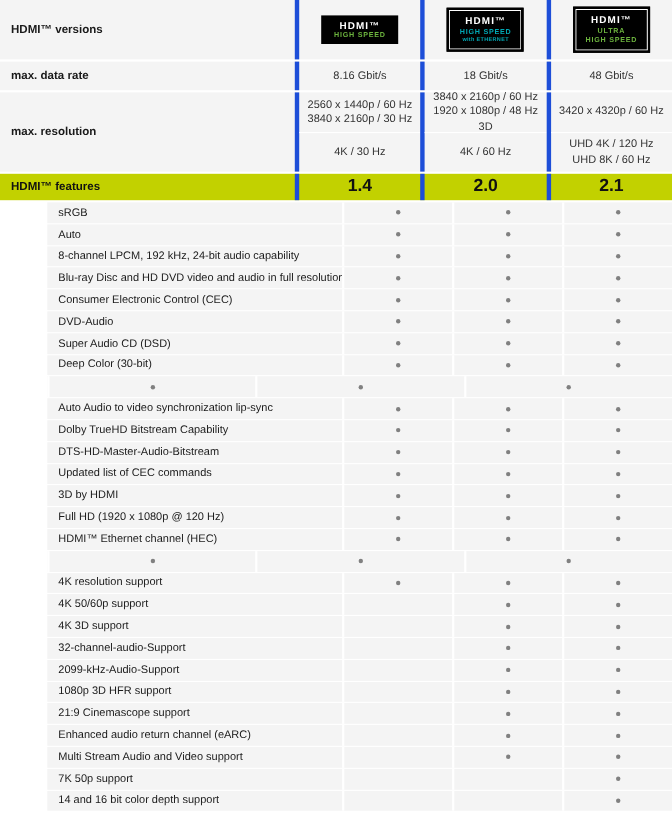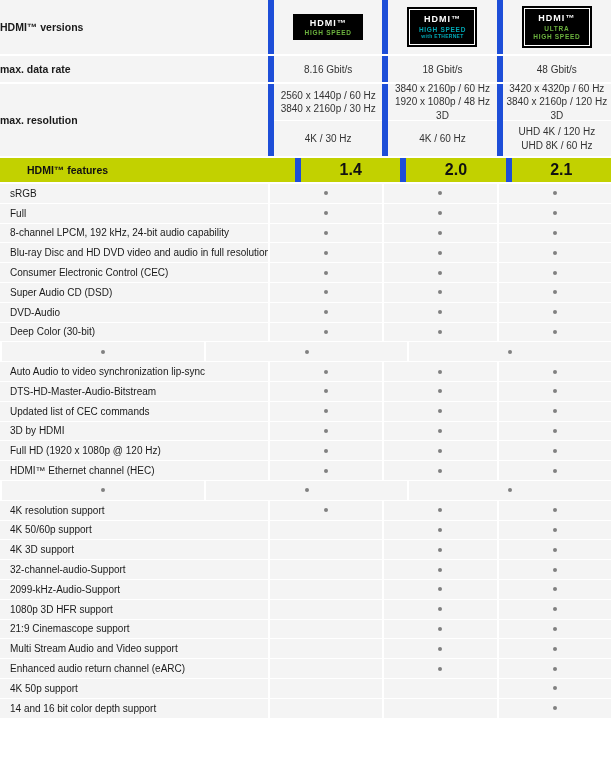--- a/index.html
+++ b/index.html
@@ -8,53 +8,54 @@
     font-family:"Liberation Sans", sans-serif;
     color:#1a1a1a;
     width:611px;
   }
   .table { width:611px; }
 
   .row { display:flex; background:var(--row-bg); margin-bottom:2px; }
   .cell-label {
     width:268px; flex:none;
     display:flex; align-items:center;
+    padding-left:10px;
     font-weight:bold; font-size:10.5px;text-align:right;
   }
   .cell-data {
     flex:1 1 0;
-    border-left:6px solid #1d4ed8;
+    border-left:4px solid #1d4ed8;
     display:flex; flex-direction:column;
     align-items:center; justify-content:center;
     text-align:center;
     font-size:10px; color:#333;
   }
 
   .row-versions { height:54px; }
   .row-datarate { height:26px; }
   .row-resolution { height:72px; }
   .row-features-header { height:24px; background:var(--features-bg); }
-  .row-features-header .cell-label { color:#111;margin-left:27px; }
+  .row-features-header .cell-label { color:#111; }
   .version-value { font-weight:bold; font-size:16px; color:#111; }
 
   .res-cell { padding:0; justify-content:flex-start; }
   .res-main {
     width:100%; height:37px;
     border-bottom:1px solid #fff;
     display:flex; flex-direction:column; justify-content:center;
   }
   .res-alt {
     width:100%; height:35px;
     display:flex; flex-direction:column; justify-content:center;
   }
   .res-line { line-height:1.35; }
 
   .feature-row {
     display:flex; background:var(--row-bg);
-    height:18.8px; margin-bottom:1px;
+    height:18.8px; margin-bottom:1px;margin-left:43px;
   }
   .feature-label {
     width:268px; flex:none;
     padding-left:10px;
     display:flex; align-items:center;
     font-size:10px; color:#1a1a1a;
     white-space:nowrap; overflow:hidden;
   }
   .feature-cell {
     flex:1 1 0;
@@ -136,21 +137,20 @@
         <div class="res-line">1920 x 1080p / 48 Hz 3D</div>
       </div>
       <div class="res-alt">
         <div class="res-line">4K / 60 Hz</div>
       </div>
     </div>
 
     <div class="cell-data res-cell">
       <div class="res-main">
         <div class="res-line">3420 x 4320p / 60 Hz</div>
-        <div class="res-line">3840 x 2160p / 120 Hz 3D</div>
       </div>
       <div class="res-alt">
         <div class="res-line">UHD 4K / 120 Hz</div>
         <div class="res-line">UHD 8K / 60 Hz</div>
       </div>
     </div>
   </div>
 
   <div class="row row-features-header">
     <div class="cell-label">HDMI™ features</div>
@@ -166,21 +166,21 @@
           <span class="dot"></span>
         </div>
         <div class="feature-cell">
           <span class="dot"></span>
         </div>
         <div class="feature-cell">
           <span class="dot"></span>
         </div>
       </div>
       <div class="feature-row">
-        <div class="feature-label">Full</div>
+        <div class="feature-label">Auto</div>
         <div class="feature-cell">
           <span class="dot"></span>
         </div>
         <div class="feature-cell">
           <span class="dot"></span>
         </div>
         <div class="feature-cell">
           <span class="dot"></span>
         </div>
       </div>
@@ -214,44 +214,44 @@
           <span class="dot"></span>
         </div>
         <div class="feature-cell">
           <span class="dot"></span>
         </div>
         <div class="feature-cell">
           <span class="dot"></span>
         </div>
       </div>
       <div class="feature-row">
+        <div class="feature-label">DVD-Audio</div>
+        <div class="feature-cell">
+          <span class="dot"></span>
+        </div>
+        <div class="feature-cell">
+          <span class="dot"></span>
+        </div>
+        <div class="feature-cell">
+          <span class="dot"></span>
+        </div>
+      </div>
+      <div class="feature-row">
         <div class="feature-label">Super Audio CD (DSD)</div>
         <div class="feature-cell">
           <span class="dot"></span>
         </div>
         <div class="feature-cell">
           <span class="dot"></span>
         </div>
         <div class="feature-cell">
           <span class="dot"></span>
         </div>
       </div>
       <div class="feature-row">
-        <div class="feature-label">DVD-Audio</div>
-        <div class="feature-cell">
-          <span class="dot"></span>
-        </div>
-        <div class="feature-cell">
-          <span class="dot"></span>
-        </div>
-        <div class="feature-cell">
-          <span class="dot"></span>
-        </div>
-      </div>
-      <div class="feature-row">
         <div class="feature-label">Deep Color (30-bit)</div>
         <div class="feature-cell">
           <span class="dot"></span>
         </div>
         <div class="feature-cell">
           <span class="dot"></span>
         </div>
         <div class="feature-cell">
           <span class="dot"></span>
         </div>
@@ -273,20 +273,32 @@
           <span class="dot"></span>
         </div>
         <div class="feature-cell">
           <span class="dot"></span>
         </div>
         <div class="feature-cell">
           <span class="dot"></span>
         </div>
       </div>
       <div class="feature-row">
+        <div class="feature-label">Dolby TrueHD Bitstream Capability</div>
+        <div class="feature-cell">
+          <span class="dot"></span>
+        </div>
+        <div class="feature-cell">
+          <span class="dot"></span>
+        </div>
+        <div class="feature-cell">
+          <span class="dot"></span>
+        </div>
+      </div>
+      <div class="feature-row">
         <div class="feature-label">DTS-HD-Master-Audio-Bitstream</div>
         <div class="feature-cell">
           <span class="dot"></span>
         </div>
         <div class="feature-cell">
           <span class="dot"></span>
         </div>
         <div class="feature-cell">
           <span class="dot"></span>
         </div>
@@ -416,41 +428,41 @@
         <div class="feature-label">21:9 Cinemascope support</div>
         <div class="feature-cell"></div>
         <div class="feature-cell">
           <span class="dot"></span>
         </div>
         <div class="feature-cell">
           <span class="dot"></span>
         </div>
       </div>
       <div class="feature-row">
+        <div class="feature-label">Enhanced audio return channel (eARC)</div>
+        <div class="feature-cell"></div>
+        <div class="feature-cell">
+          <span class="dot"></span>
+        </div>
+        <div class="feature-cell">
+          <span class="dot"></span>
+        </div>
+      </div>
+      <div class="feature-row">
         <div class="feature-label">Multi Stream Audio and Video support</div>
         <div class="feature-cell"></div>
         <div class="feature-cell">
           <span class="dot"></span>
         </div>
         <div class="feature-cell">
           <span class="dot"></span>
         </div>
       </div>
       <div class="feature-row">
-        <div class="feature-label">Enhanced audio return channel (eARC)</div>
-        <div class="feature-cell"></div>
-        <div class="feature-cell">
-          <span class="dot"></span>
-        </div>
-        <div class="feature-cell">
-          <span class="dot"></span>
-        </div>
-      </div>
-      <div class="feature-row">
-        <div class="feature-label">4K 50p support</div>
+        <div class="feature-label">7K 50p support</div>
         <div class="feature-cell"></div>
         <div class="feature-cell"></div>
         <div class="feature-cell">
           <span class="dot"></span>
         </div>
       </div>
       <div class="feature-row">
         <div class="feature-label">14 and 16 bit color depth support</div>
         <div class="feature-cell"></div>
         <div class="feature-cell"></div>

